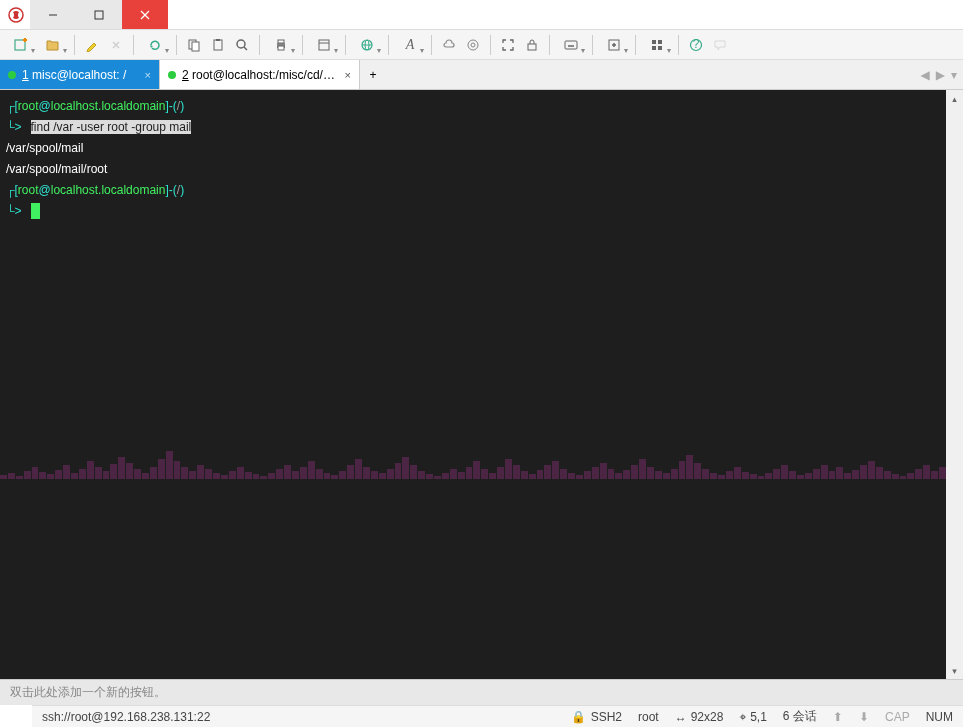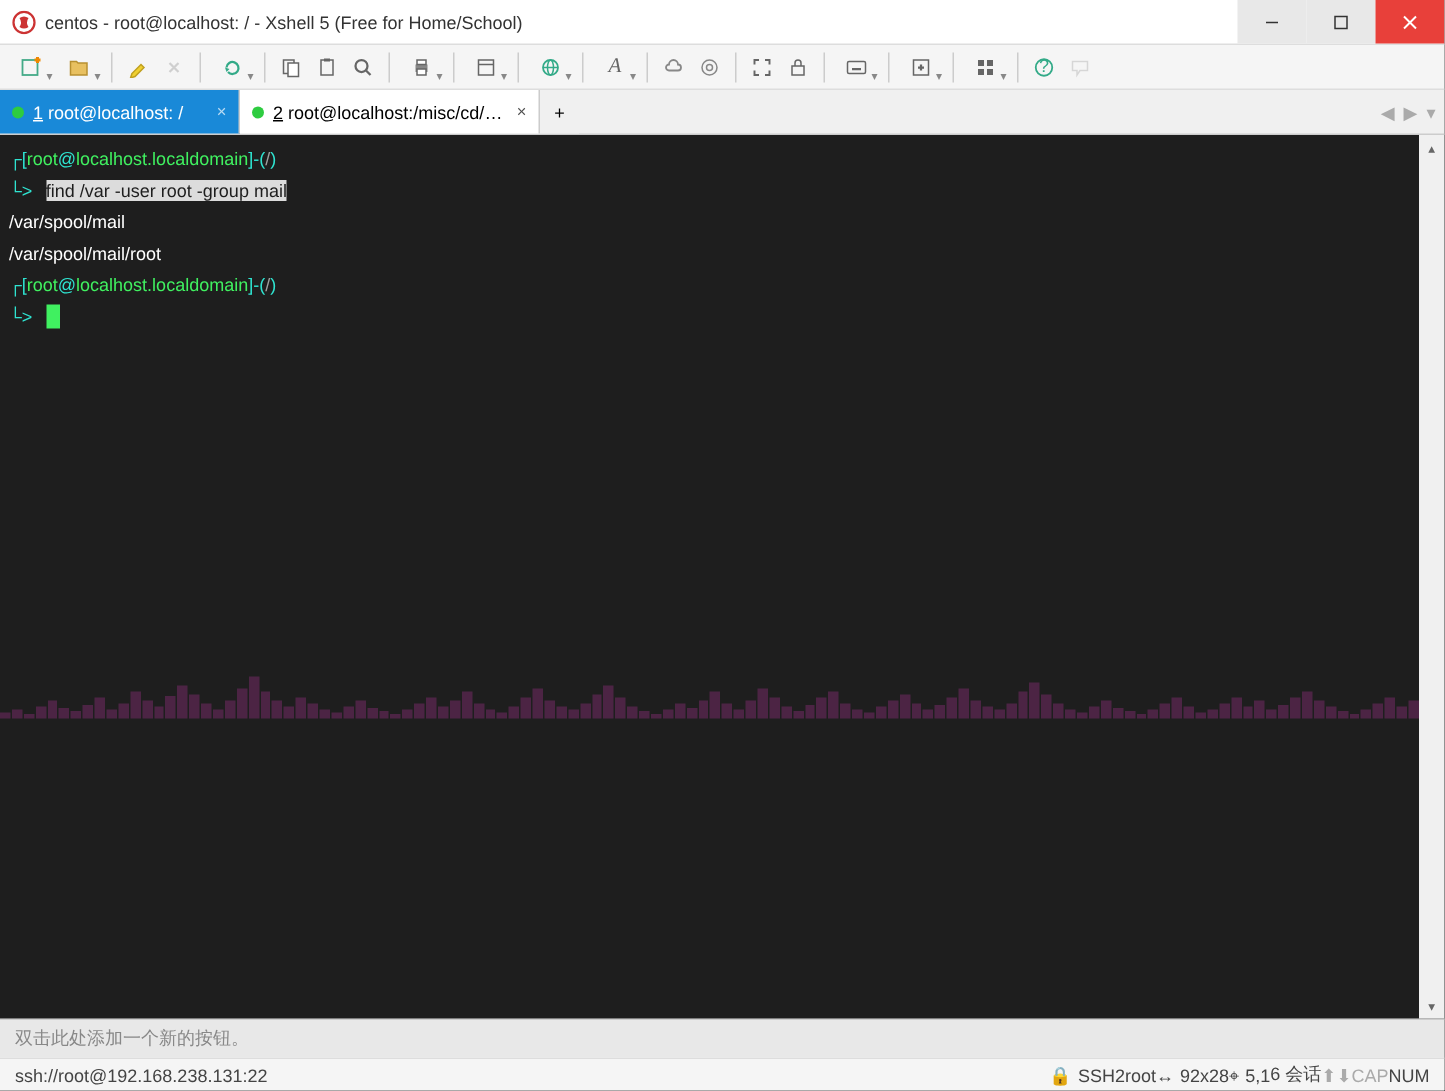--- a/index.html
+++ b/index.html
@@ -32,34 +32,33 @@
 .scrollbar .track{flex:1;}
 .c-teal{color:#2fe3d0;}
 .c-green{color:#40f060;}
 .c-grey{color:#a0a0a0;}
 .c-white{color:#fff;}
 .hl{background:#dcdcdc;color:#1e1e1e;}
 .cursor{display:inline-block;width:9px;height:16px;background:#40f060;vertical-align:middle;}
 .eq{position:absolute;bottom:200px;left:0;right:0;height:42px;display:flex;align-items:flex-end;gap:1px;opacity:.5;pointer-events:none;}
 .eq .bar{flex:1;background:#7a2a6a;}
 .hint{height:26px;background:#e8e8e8;border-top:1px solid #ccc;display:flex;align-items:center;padding:0 10px;color:#888;font-size:12px;}
-.status{height:22px;background:#f5f5f5;border-top:1px solid #ddd;display:flex;align-items:center;padding:0 10px;color:#444;}
+.status{height:22px;background:#f5f5f5;border-top:1px solid #ddd;display:flex;align-items:center;padding:0 10px;color:#444;gap:16px;margin-left:32px;}
 .status .left{flex:1;}
 .status .item{display:flex;align-items:center;gap:4px;white-space:nowrap;}
 .status .dim{color:#aaa;}
 </style>
 </head>
 <body>
 
 <div class="titlebar">
   <svg class="icon" viewBox="0 0 16 16">
       <circle cx="8" cy="8" r="7" fill="#fff" stroke="#c33" stroke-width="1.5"></circle>
       <path d="M5 5 Q8 3 11 5 Q9 8 11 11 Q8 13 5 11 Q7 8 5 5" fill="#c33"></path>
     </svg>
-  <div class="title">centos - root@localhost: / - Xshell 5 (Free for Home/School)</div>
   <div class="winbtns">
     <div class="winbtn">
         <svg viewBox="0 0 10 10">
           <line x1="1" y1="5" x2="9" y2="5" stroke="#333" stroke-width="1"></line>
         </svg>
       </div>
     <div class="winbtn">
         <svg viewBox="0 0 10 10">
           <rect x="1" y="1" width="8" height="8" fill="none" stroke="#333" stroke-width="1"></rect>
         </svg>
@@ -212,21 +211,21 @@
   <div class="tbtn" style="opacity:.4">
       <svg width="14" height="14" viewBox="0 0 14 14">
         <path d="M2 3h10v6H7l-2 3v-3H2z" fill="none" stroke="#aaa"></path>
       </svg>
     </div>
 </div>
 
 <div class="tabbar">
   <div class="tab active">
     <span class="dot"></span>
-    <span class="lbl"><u>1</u><span> root@localhost: /</span></span>
+    <span class="lbl"><u>1</u><span> misc@localhost: /</span></span>
     <span class="x">×</span>
   </div>
   <div class="tab">
     <span class="dot"></span>
     <span class="lbl"><u>2</u><span> root@localhost:/misc/cd/Pa...</span></span>
     <span class="x">×</span>
   </div>
   <div class="tab add">+</div>
   <div class="nav">
     <span>◀</span>

